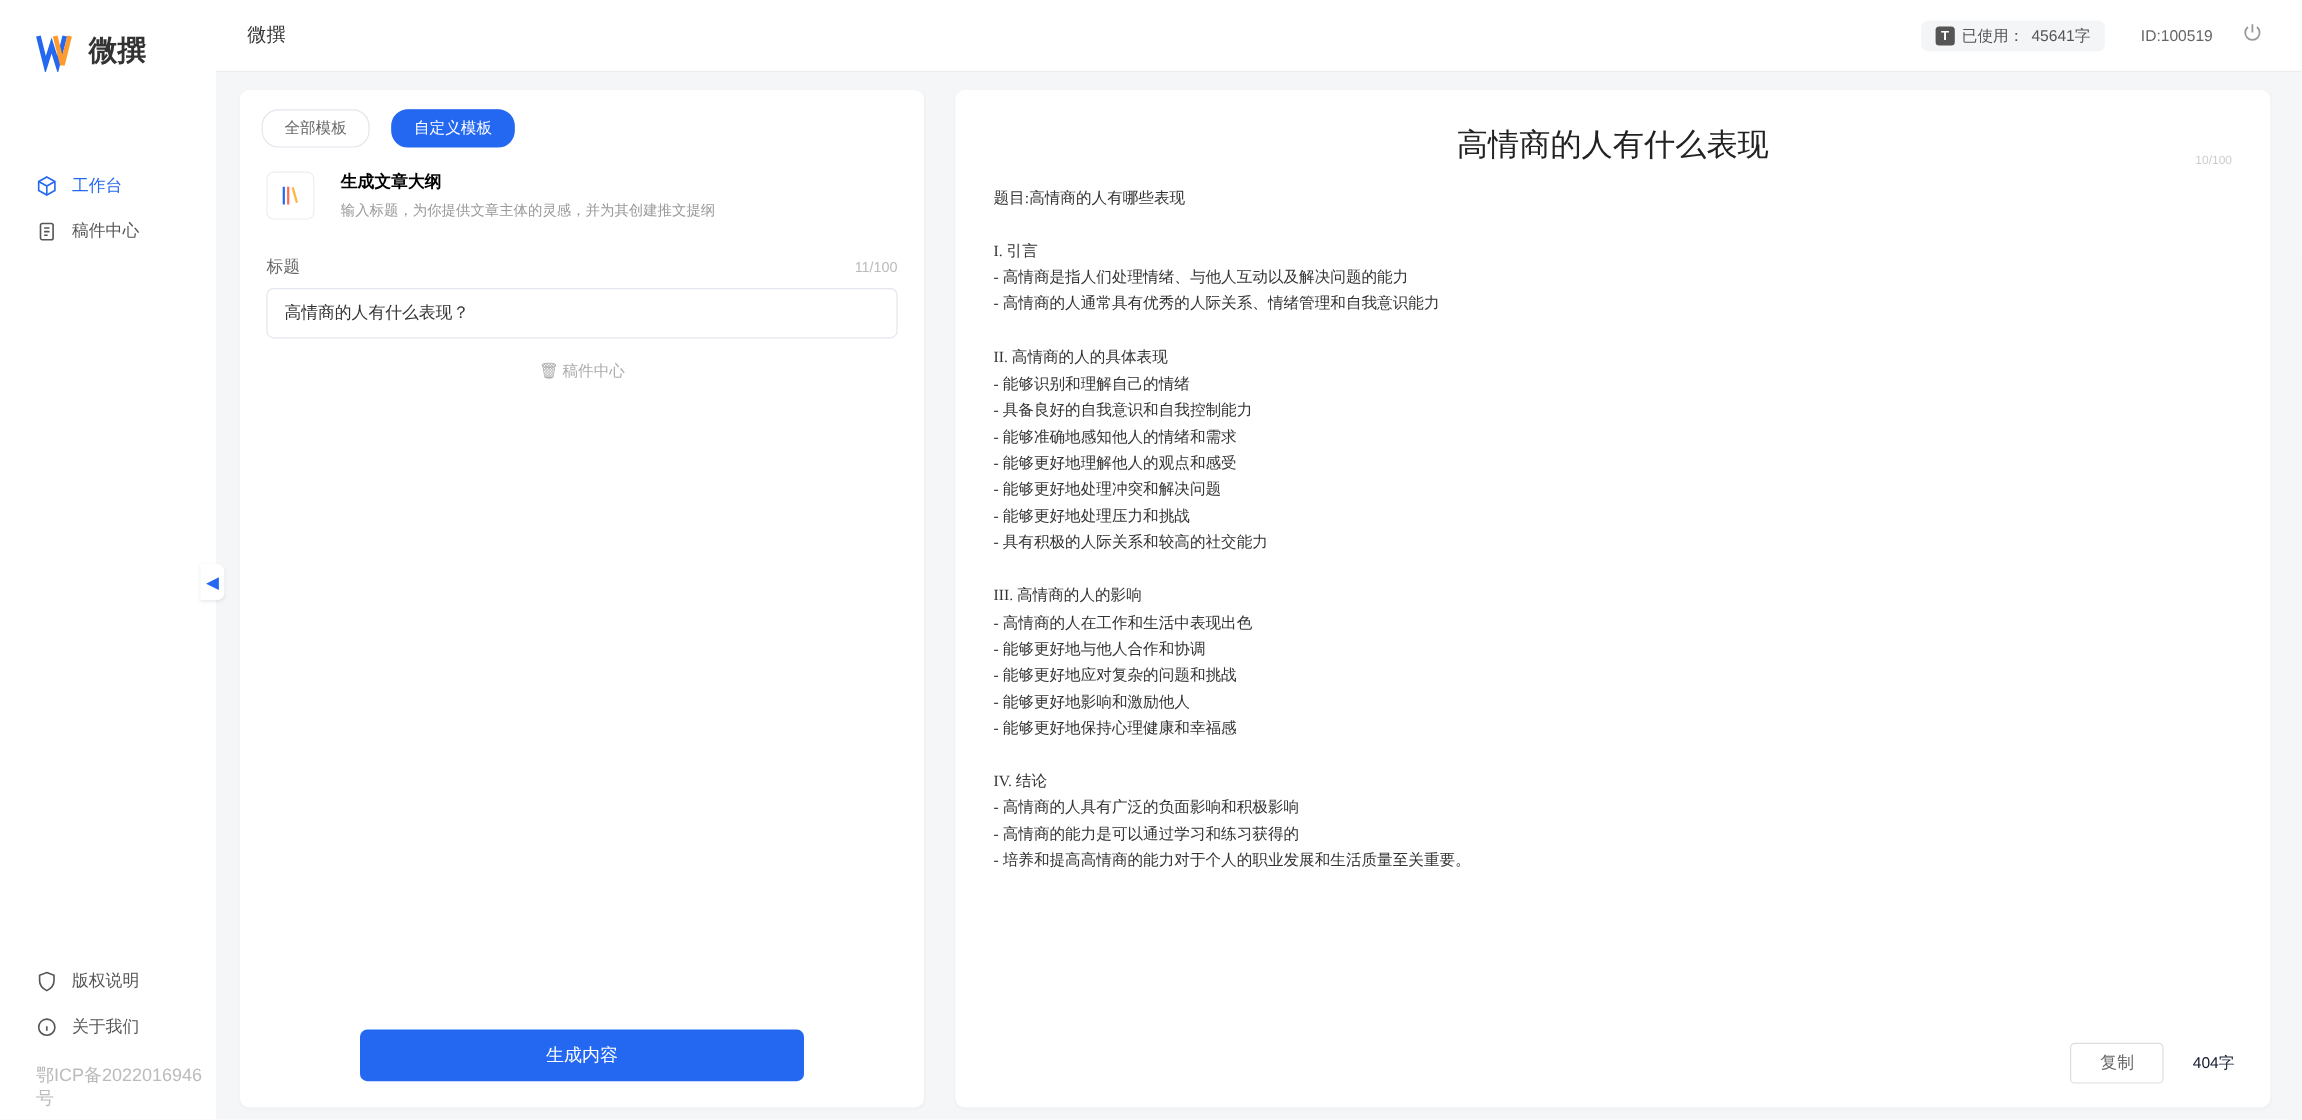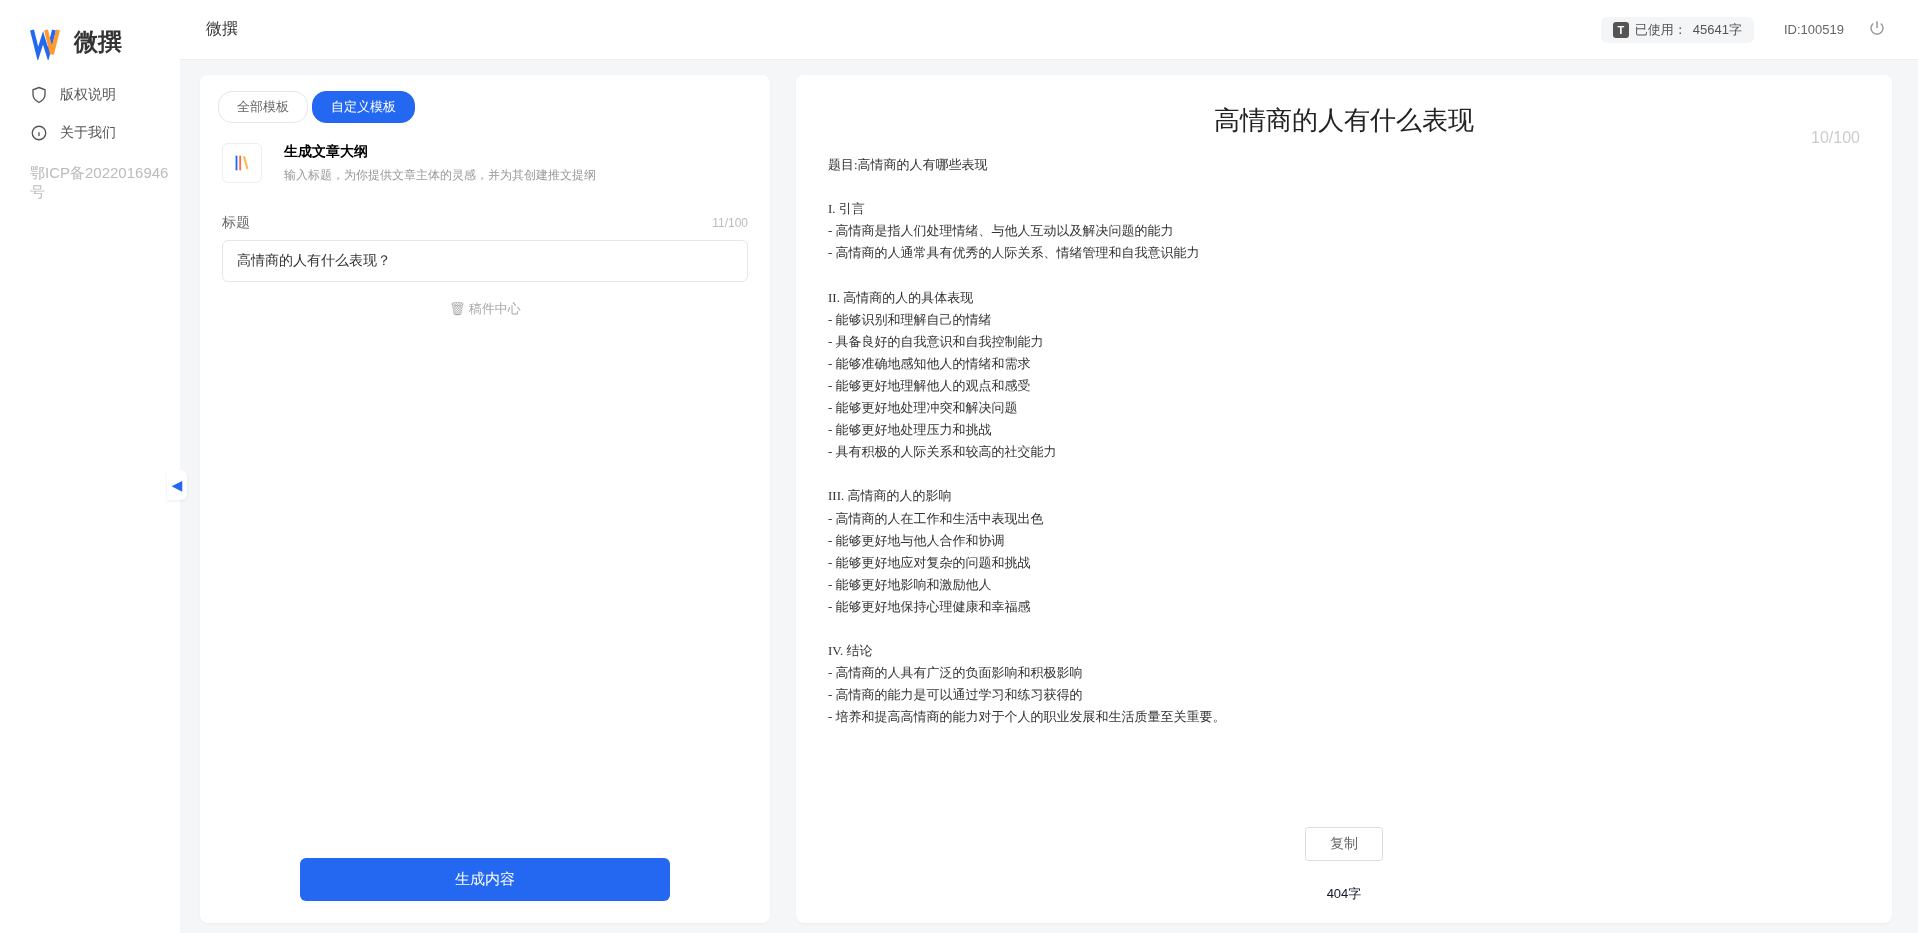--- a/index.html
+++ b/index.html
@@ -101,21 +101,21 @@
       border-radius: 8px;
       box-shadow: 0 1px 3px rgba(0,0,0,0.04);
       position: relative;
       display: flex;
       flex-direction: column;
     }
     .panel-left { width: 570px; }
     .panel-right { flex: 1; }
 
     .tabs {
-      display: flex; gap: 4px;
+      display: flex; gap: 18px;
       padding: 16px 18px 0;
     }
     .tab {
       padding: 6px 18px;
       border-radius: 14px;
       font-size: 13px;
       color: #666;
       cursor: pointer;
       border: 1px solid #e3e6ec;
     }
@@ -177,39 +177,38 @@
     }
     .output-title {
       text-align: center;
       font-size: 26px;
       font-family: "SimSun","Songti SC",serif;
       font-weight: 400;
       color: #222;
     }
     .output-counter {
       position: absolute; right: 32px; top: 54px;
-      font-size: 16px; color: #ccc;
+      font-size: 10px; color: #ccc;
     }
     .output-body {
       padding: 16px 32px 10px;
       font-size: 13px;
       line-height: 1.7;
       color: #333;
       white-space: pre-wrap;
       font-family: "SimSun","Songti SC","Microsoft YaHei",serif;
       flex: 1;
       overflow: auto;
     }
     .output-footer {
       display: flex;
       justify-content: flex-end;
       align-items: center;
       gap: 24px;
       padding: 14px 30px 20px;
-      flex-direction: column;
     }
     .copy-btn {
       border: 1px solid #ddd;
       padding: 7px 24px;
       border-radius: 4px;
       font-size: 14px;
       color: #666;
       cursor: pointer;
     }
     .word-count { font-size: 13px; color: #0f172a; }
@@ -219,20 +218,36 @@
 
 <div class="sidebar">
   <div class="logo">
     <span class="logo-mark">
       <svg viewBox="0 0 36 36">
           <path d="M4 6 L10 30 L15 14 L20 30 L26 6" fill="none" stroke="#2468f2" stroke-width="4"></path>
           <path d="M18 6 L24 30 L30 6" fill="none" stroke="#ff9a2e" stroke-width="4"></path>
         </svg>
     </span>
     <span class="logo-text">微撰</span>
+  </div>
+  <div class="nav">
+    <div class="nav-item active">
+      <svg viewBox="0 0 24 24" fill="none" stroke="currentColor" stroke-width="1.8">
+          <path d="M12 2 L21 7 L21 17 L12 22 L3 17 L3 7 Z"></path>
+          <path d="M3 7 L12 12 L21 7 M12 12 L12 22"></path>
+        </svg>
+      <span>工作台</span>
+    </div>
+    <div class="nav-item">
+      <svg viewBox="0 0 24 24" fill="none" stroke="currentColor" stroke-width="1.8">
+          <rect x="5" y="3" width="14" height="18" rx="2"></rect>
+          <path d="M9 8h6M9 12h6M9 16h4"></path>
+        </svg>
+      <span>稿件中心</span>
+    </div>
   </div>
   <div class="sidebar-footer">
     <div class="nav-item">
       <svg viewBox="0 0 24 24" fill="none" stroke="currentColor" stroke-width="1.8">
           <path d="M12 2 L20 5 V11 C20 16 16 20 12 22 C8 20 4 16 4 11 V5 Z"></path>
         </svg>
       <span>版权说明</span>
     </div>
     <div class="nav-item">
       <svg viewBox="0 0 24 24" fill="none" stroke="currentColor" stroke-width="1.8">

